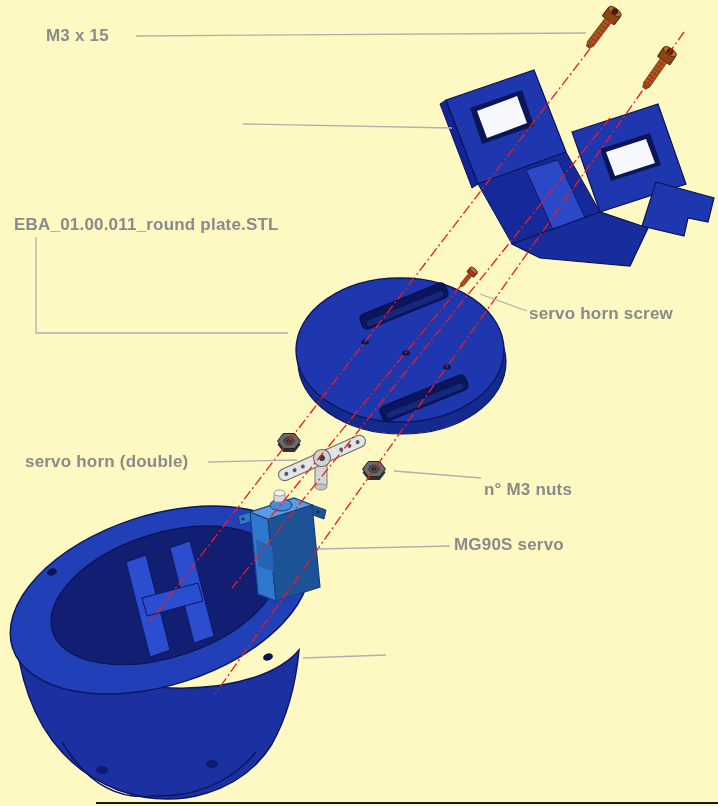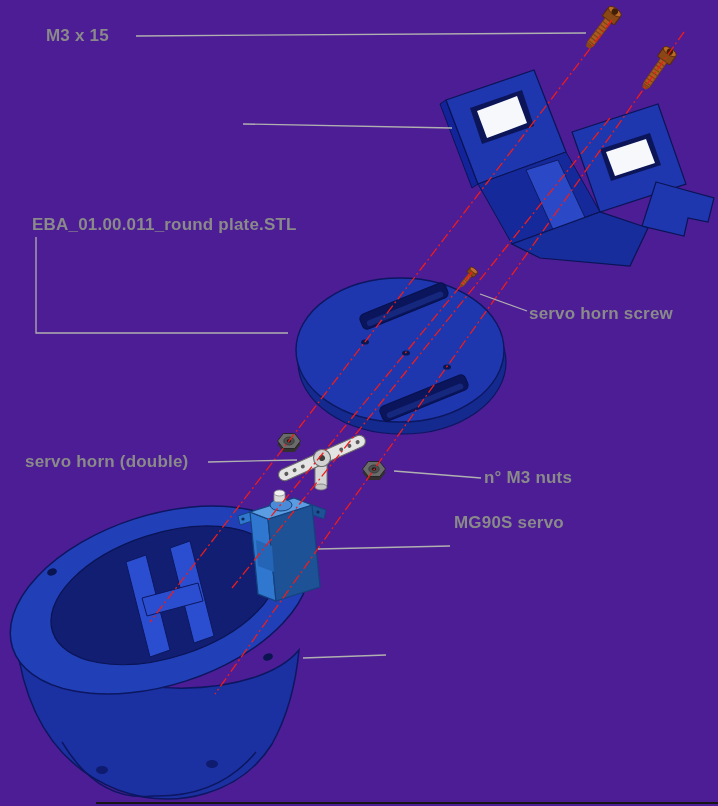--- a/index.html
+++ b/index.html
@@ -1,17 +1,17 @@
 <!DOCTYPE html>
 <html><head>
 <meta charset="utf-8">
 <style>
   html,body{margin:0;padding:0;background:#fff;}
   .stage{
-    position:relative;width:718px;height:806px;background:#4c1d95;overflow:hidden;
+    position:relative;width:718px;height:806px;background:#fef9c3;overflow:hidden;
     font-family:"Liberation Sans",sans-serif;
   }
   .stage svg{position:absolute;left:0;top:0;}
   .lbl{
     position:absolute;font-weight:bold;font-size:17px;color:#8a8a8a;
     white-space:nowrap;letter-spacing:.2px;
   }
   .bottom-line{position:absolute;left:96px;right:0;bottom:2px;height:2px;background:#161616;}
 </style>
 </head>
@@ -148,20 +148,20 @@
       <polyline points="36,237 36,333 288,333"></polyline>
       <polyline points="527,311 480,294"></polyline>
       <polyline points="208,462 297,460"></polyline>
       <polyline points="481,478 394,471"></polyline>
       <polyline points="450,546 318,549"></polyline>
       <polyline points="386,655 303,658"></polyline>
     </g>
   </svg>
 
   <div class="lbl" style="left:46px;top:26px">M3 x 15</div>
-  <div class="lbl" style="left:32px;top:215px">EBA_01.00.011_round plate.STL</div>
+  <div class="lbl" style="left:14px;top:215px">EBA_01.00.011_round plate.STL</div>
   <div class="lbl" style="left:529px;top:304px">servo horn screw</div>
   <div class="lbl" style="left:25px;top:452px">servo horn (double)</div>
-  <div class="lbl" style="left:484px;top:468px">n° M3 nuts</div>
-  <div class="lbl" style="left:454px;top:513px">MG90S servo</div>
+  <div class="lbl" style="left:484px;top:480px">n° M3 nuts</div>
+  <div class="lbl" style="left:454px;top:535px">MG90S servo</div>
 
   <div class="bottom-line"></div>
 </div>
 
 </body></html>

